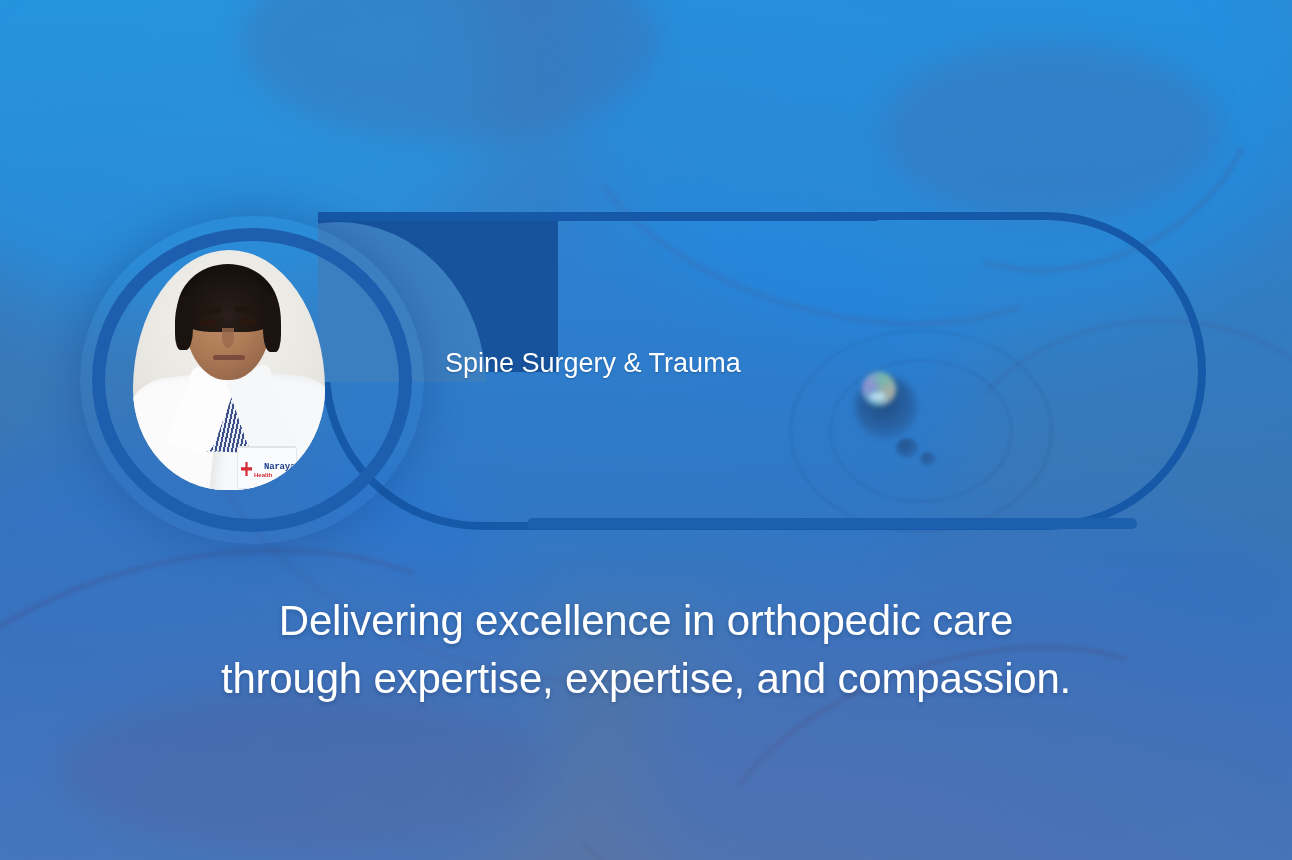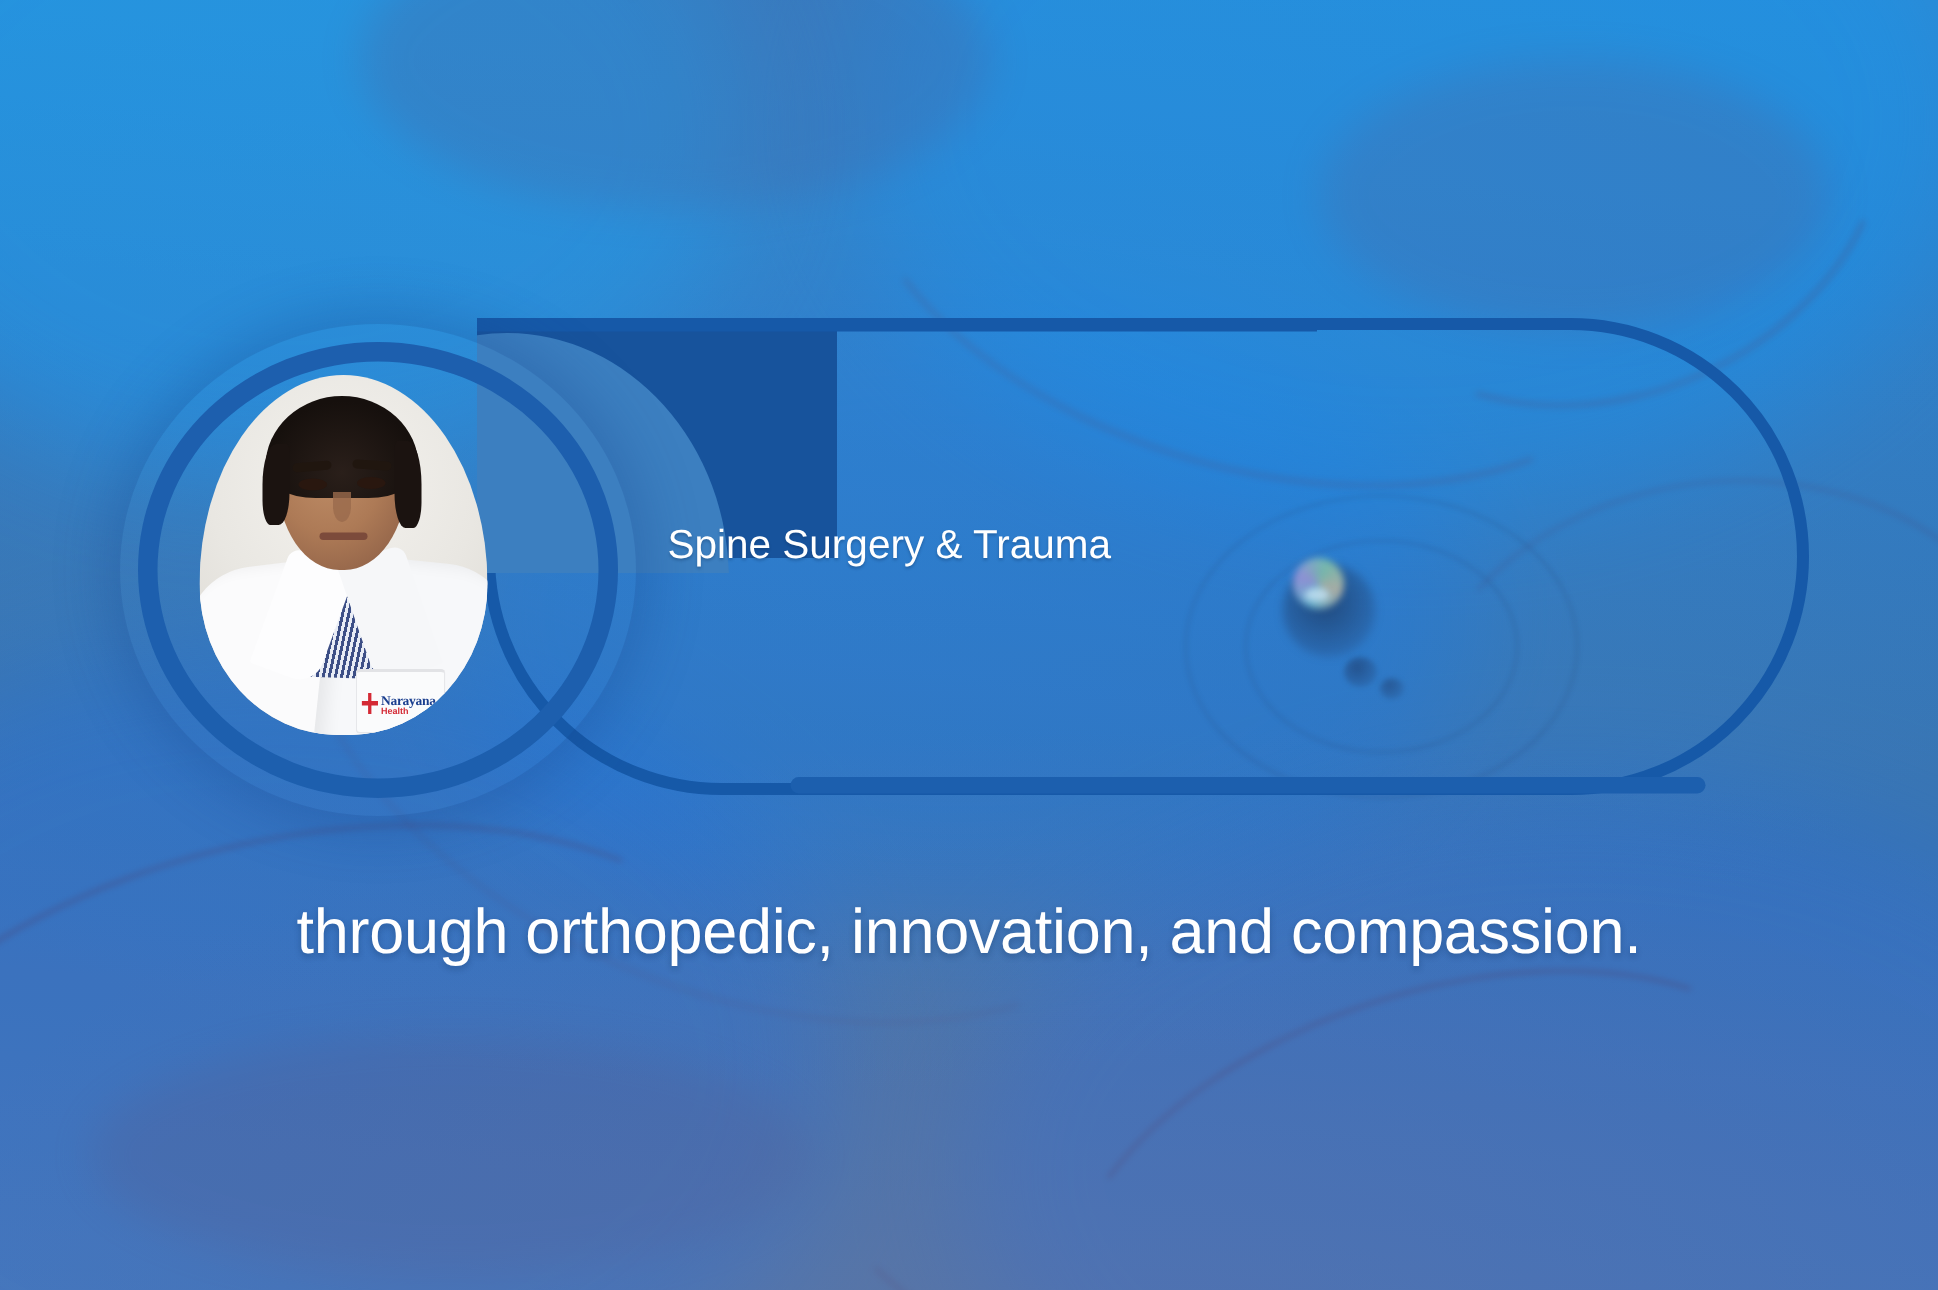--- a/index.html
+++ b/index.html
@@ -67,22 +67,22 @@
   .hair-side-r{left:130px;top:44px;width:18px;height:58px;background:#1b1310;border-radius:10% 50% 30% 40%;}
   .brow-l{left:62px;top:58px;width:26px;height:6px;background:#20160f;border-radius:4px;transform:rotate(-5deg);}
   .brow-r{left:102px;top:57px;width:26px;height:6px;background:#20160f;border-radius:4px;transform:rotate(4deg);}
   .eye-l{left:66px;top:69px;width:19px;height:8px;background:#29170f;border-radius:50%;}
   .eye-r{left:105px;top:68px;width:19px;height:8px;background:#29170f;border-radius:50%;}
   .nose{left:89px;top:78px;width:12px;height:20px;background:#9a6a4c;border-radius:0 0 50% 50%;opacity:.8;}
   .mouth{left:80px;top:105px;width:32px;height:5px;background:#7c4b3b;border-radius:4px;}
   .logo{position:absolute;left:108px;top:212px;width:52px;height:18px;}
   .logo-mark{position:absolute;left:0;top:0;width:11px;height:14px;background:#d42a35;border-radius:2px;
      clip-path:polygon(40% 0,60% 0,60% 38%,100% 38%,100% 60%,60% 60%,60% 100%,40% 100%,40% 60%,0 60%,0 38%,40% 38%);}
-  .logo-t1{position:absolute;left:13px;top:0;font-size:9px;font-weight:bold;color:#1b3f8f;letter-spacing:-.2px;
-     font-family:Liberation Serif, serif;}
+  .logo-t1{position:absolute;left:23px;top:0;font-size:9px;font-weight:bold;color:#1b3f8f;letter-spacing:-.2px;
+     font-family:Liberation Mono, monospace;}
   .logo-t2{position:absolute;left:13px;top:10px;font-size:6px;font-weight:bold;color:#d42a35;
      font-family:"Liberation Sans",sans-serif;}
 
   
   .doctor-name{position:absolute;left:445px;top:302px;font-size:31px;font-weight:bold;color:#ffffff;
      letter-spacing:.1px;white-space:nowrap;text-shadow:0 1px 2px rgba(10,40,80,.35);}
   .doctor-title{position:absolute;left:445px;top:346px;font-size:27px;font-weight:normal;color:#ffffff;
      line-height:34px;width:760px;text-shadow:0 1px 2px rgba(10,40,80,.32);}
   .tagline{position:absolute;left:0;top:592px;width:1292px;text-align:center;color:#ffffff;
      font-size:42px;font-weight:normal;line-height:58px;letter-spacing:-.2px;
@@ -157,16 +157,17 @@
       <div class="logo-t1">Narayana</div>
       <div class="logo-t2">Health</div>
     </div>
   </div>
 
   <div class="doctor-title">
     <div>Spine Surgery &amp; Trauma</div>
   </div>
 
   <div class="tagline">
-    <div>through orthopedic, innovation, and compassion.</div>
+    <div>Delivering excellence in orthopedic care</div>
+    <div>through expertise, expertise, and compassion.</div>
   </div>
 
 </div>
 
 </body></html>

